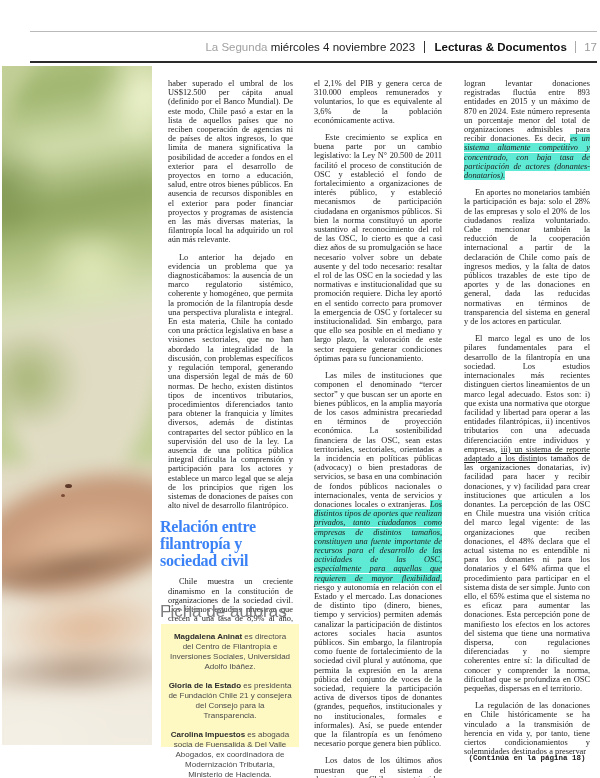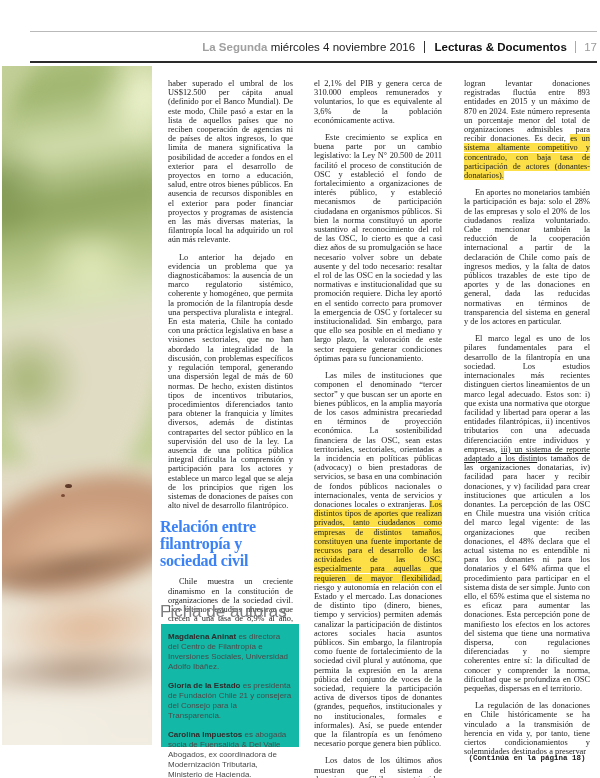--- a/index.html
+++ b/index.html
@@ -8,21 +8,21 @@
     font-family:"Liberation Serif", serif;color:#1c1c1c;overflow:hidden;
     -webkit-font-smoothing:antialiased;
   }
   
   .rule-top{position:absolute;left:30px;right:3px;top:31px;height:1px;background:#b9b9b9;}
   .rule-bottom{position:absolute;left:30px;right:3px;top:61px;height:2px;background:#2a2a2a;}
   .masthead{
     position:absolute;top:40px;right:3px;left:30px;text-align:right;
     font-family:"Liberation Sans", sans-serif;font-size:11.5px;line-height:14px;white-space:nowrap;
   }
-  .masthead .pub{font-weight:bold;color:#a0a0a0;}
+  .masthead .pub{font-weight:normal;color:#a0a0a0;}
   .masthead .date{color:#222;}
   .masthead .sep{display:inline-block;width:1px;height:12px;background:#333;margin:0 6px -2px 6px;}
   .masthead .section{font-weight:bold;color:#111;}
   .masthead .sep2{display:inline-block;width:1px;height:12px;background:#aaa;margin:0 5px -2px 5px;}
   .masthead .pageno{font-weight:normal;color:#9b9b9b;}
 
   
   .photo{position:absolute;left:2px;top:66px;width:150px;height:679px;overflow:hidden;background:#c2cf97;}
   .photo .blur{position:absolute;left:-20px;top:-20px;right:-20px;bottom:-20px;filter:blur(9px);}
   .blob{position:absolute;border-radius:50%;}
@@ -57,53 +57,53 @@
   .col{position:absolute;top:71px;font-size:8.4px;line-height:9.2px;text-align:justify;color:#1c1c1c;}
   #col1{left:160px;width:141px;}
   #col2{left:306px;width:144px;}
   #col3{left:456px;width:142px;}
   .col p{margin:8px;hyphens:auto;-webkit-hyphens:auto;}
   .col p.ind{text-indent:11px;}
   .headline{
     font-family:"Liberation Serif", serif;font-weight:bold;font-size:16px;line-height:17px;
     text-align:left;margin:7px 0 3px 0;letter-spacing:-0.2px;color:#3b82f6;
   }
-  .hl{background:#fde047;}
+  .hl{background:#5eead4;font-style:italic;}
   .ul{text-decoration:underline;text-underline-offset:1px;}
 
   
   .ficha-title{
     position:absolute;left:160px;top:602px;width:141px;
     font-family:"Liberation Sans", sans-serif;font-size:17px;color:#7d7e80;font-weight:normal;
   }
   .ficha-box{
     position:absolute;left:161px;top:624px;width:124px;height:107px;
-    background:#14b8a6;padding:8px 7px;font-family:"Liberation Sans", sans-serif;
-    font-size:8px;line-height:10px;color:#4a4a4a;text-align:left;
+    background:#fef9c3;padding:8px 7px;font-family:"Liberation Sans", sans-serif;
+    font-size:8px;line-height:10px;color:#4a4a4a;text-align:center;
   }
   .ficha-box p{margin:0 0 9px 0;}
   .ficha-box p:last-child{margin-bottom:0;}
   .ficha-box b{color:#2d2d2d;}
 
   
   .continua{
     position:absolute;left:456px;width:142px;top:754px;text-align:center;
     font-family:Liberation Mono, monospace;font-weight:bold;font-size:7.5px;color:#222;
   }
 </style>
 </head>
 <body>
 
 <div class="rule-top"></div>
 <div class="rule-bottom"></div>
 
 <div class="masthead">
   <span class="pub">La Segunda</span>
   <span> </span>
-  <span class="date">miércoles 4 noviembre 2016</span>
+  <span class="date">miércoles 4 noviembre 2023</span>
   <span class="sep"></span>
   <span class="section">Lecturas &amp; Documentos</span>
   <span class="sep2"></span>
   <span class="pageno">17</span>
 </div>
 
 <div class="photo">
   <div class="blur">
     <div class="blob g-base"></div>
     <div class="blob g-spot1"></div>

